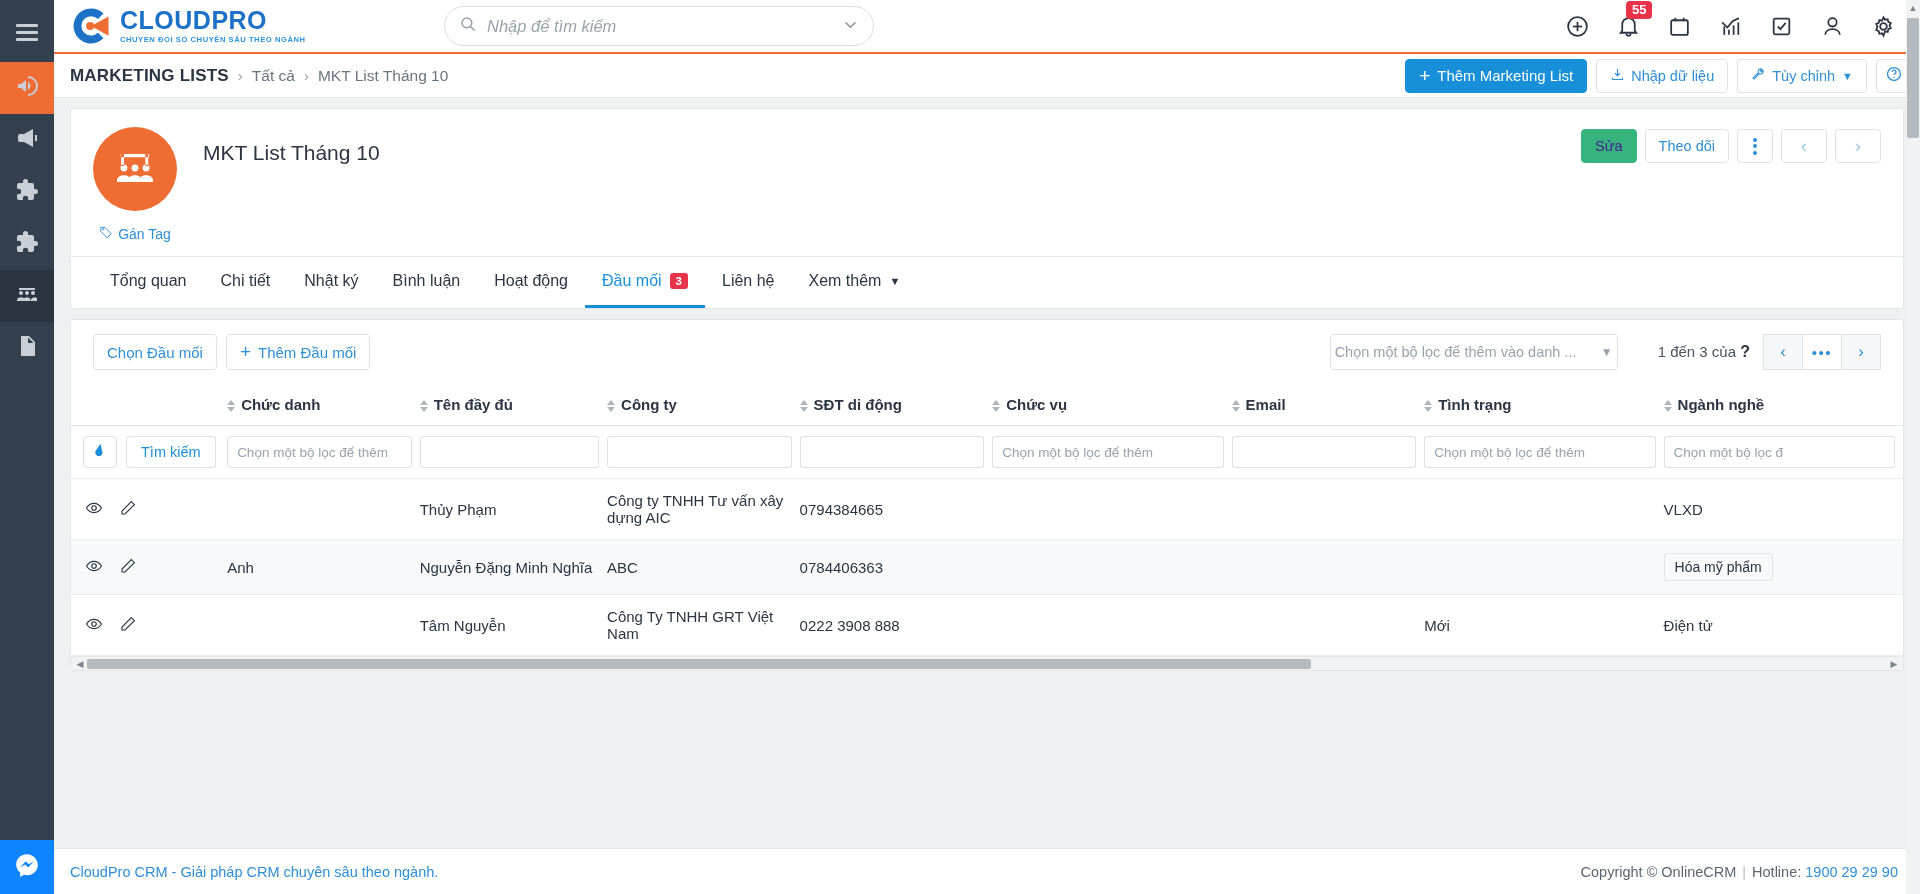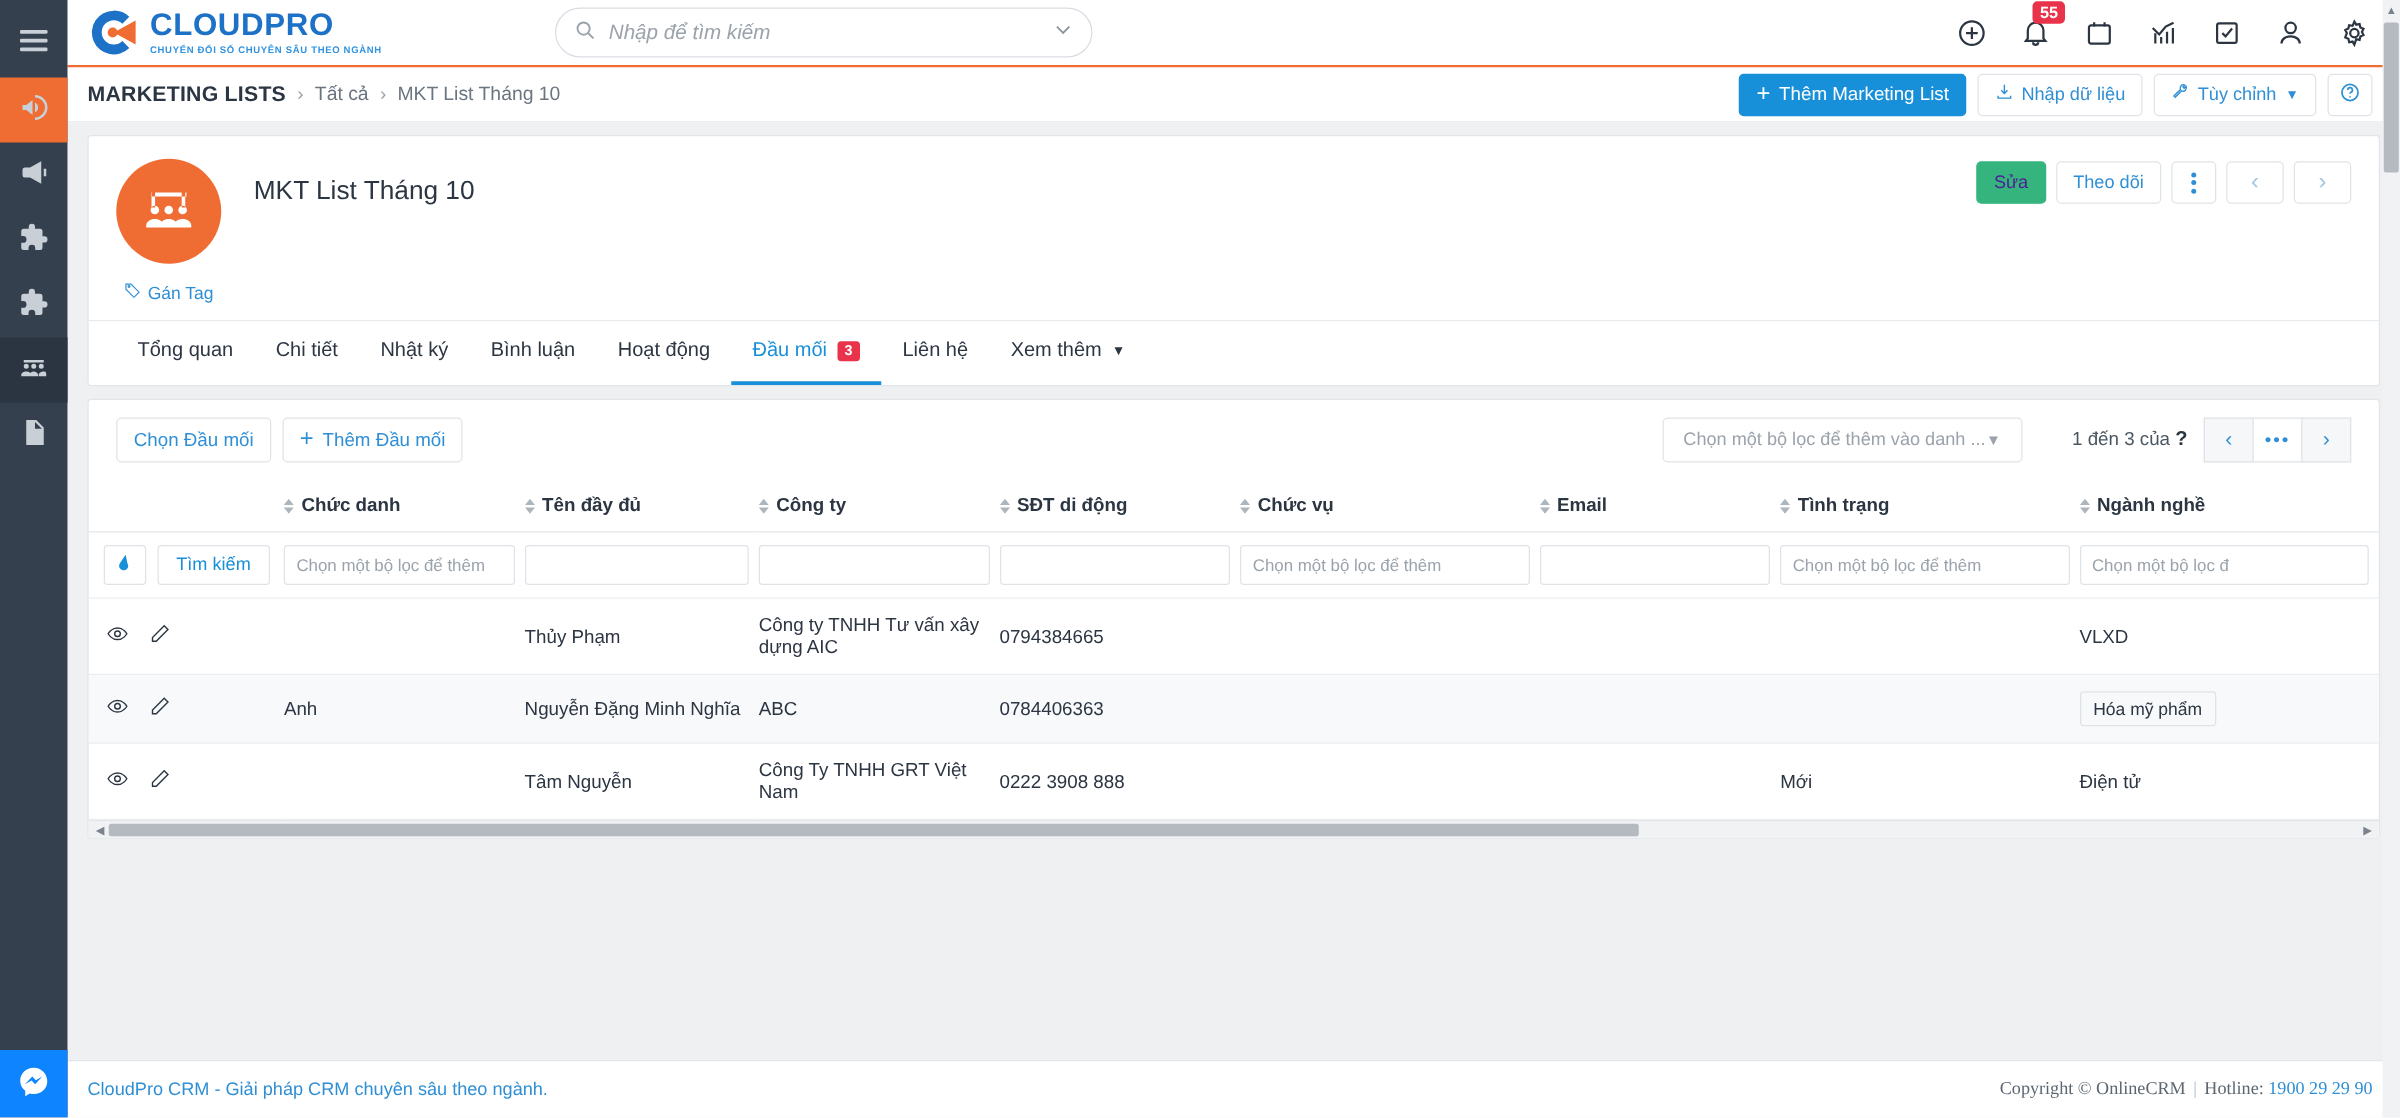--- a/index.html
+++ b/index.html
@@ -58,21 +58,21 @@
   .topicon { position: relative; cursor: pointer; color: #2c3542; display: flex; align-items: center; }
   .topicon svg { width: 25px; height: 25px; stroke: #2c3542; fill: none; stroke-width: 1.7; }
   .badge-55 {
     position: absolute; top: -13px; left: 10px; background: #e8334a; color: #fff;
     font-size: 13px; font-weight: bold; border-radius: 4px; padding: 1px 6px; line-height: 1.25;
   }
 
   
   .crumbbar {
     height: 44px; min-height: 44px; background: #fff; display: flex; align-items: center;
-    padding: 0 22px 0 16px; border-bottom: 1px solid #e6e9ec; position: relative; z-index: 20;
+    padding: 0 8px 0 16px; border-bottom: 1px solid #e6e9ec; position: relative; z-index: 20;
   }
   .crumb-main { font-size: 17px; font-weight: bold; color: #2c3542; letter-spacing: .2px; }
   .crumb-sep { color: #9aa2ab; margin: 0 9px; font-size: 15px; }
   .crumb-link { font-size: 15.5px; color: #6a7580; cursor: pointer; }
   .crumb-cur { font-size: 15.5px; color: #6a7580; }
   .crumb-actions { margin-left: auto; display: flex; align-items: center; gap: 9px; }
   .btn {
     height: 34px; border-radius: 4px; display: inline-flex; align-items: center; justify-content: center;
     padding: 0 13px; font-size: 14.5px; cursor: pointer; white-space: nowrap;
   }
@@ -127,21 +127,21 @@
   .tab.active { color: #188fd9; border-bottom-color: #188fd9; }
   .tab .cnt { background: #e8334a; color: #fff; font-size: 11.5px; font-weight: bold; border-radius: 3px; padding: 2px 6px; }
   .tab .caret { font-size: 11px; color: #2c3542; }
 
   
   .listcard { margin-top: 10px; }
   .listtools { display: flex; align-items: center; padding: 14px 22px; }
   .listtools .btn { height: 36px; font-size: 15px; }
   .filter-select {
     width: 288px; height: 36px; border: 1px solid #dfe3e7; border-radius: 4px; background: #fff;
-    display: flex; align-items: center; padding: 0 16px; color: #9aa2ab; font-size: 14.5px; cursor: pointer;
+    display: flex; align-items: center; padding: 0 4px; color: #9aa2ab; font-size: 14.5px; cursor: pointer;
   }
   .filter-select .caret { margin-left: auto; color: #9aa2ab; font-size: 12px; }
   .pager { margin-left: auto; display: flex; align-items: center; gap: 14px; text-align: center; }
   .pager-txt { font-size: 15px; color: #4a5662; }
   .pager-txt b { color: #2c3542; font-size: 16px; font-weight: bold; }
   .pgroup { display: flex; }
   .pgbtn {
     width: 40px; height: 36px; border: 1px solid #dfe3e7; background: #f6f7f8;
     display: flex; align-items: center; justify-content: center; color: #2f8fd4;
     font-size: 17px; cursor: pointer; margin-left: -1px;
@@ -184,21 +184,21 @@
   .hscroll .arrow { width: 14px; text-align: center; font-size: 9px; color: #7b848d; cursor: pointer; }
   .hscroll .track { flex: 1 1 auto; height: 10px; position: relative; }
   .hscroll .thumb { position: absolute; left: 0; top: 0; height: 10px; width: 68%; background: #b4bac0; border-radius: 2px; }
 
   
   .footer {
     height: 46px; min-height: 46px; background: #fff; border-top: 1px solid #e3e6e9;
     display: flex; align-items: center; padding: 0 22px 0 16px; font-size: 14.5px;
   }
   .footer .left { color: #2f8fd4; cursor: pointer; }
-  .footer .right { margin-left: auto; color: #5b6671; font-family: Liberation Serif, serif; }
+  .footer .right { margin-left: auto; color: #5b6671; }
   .footer .right a { color: #2f8fd4; text-decoration: none; }
   .footer .sepbar { margin: 0 6px; color: #b3bac1; }
 
   
   .pagescroll { position: absolute; right: 0; top: 0; width: 14px; height: 894px; background: #f1f2f4; z-index: 50; }
   .pagescroll .up { text-align: center; font-size: 9px; color: #7b848d; padding-top: 3px; }
   .pagescroll .thumb { position: absolute; top: 18px; left: 1px; width: 12px; height: 120px; background: #b4bac0; border-radius: 2px; }
 </style>
 </head>
 <body>

